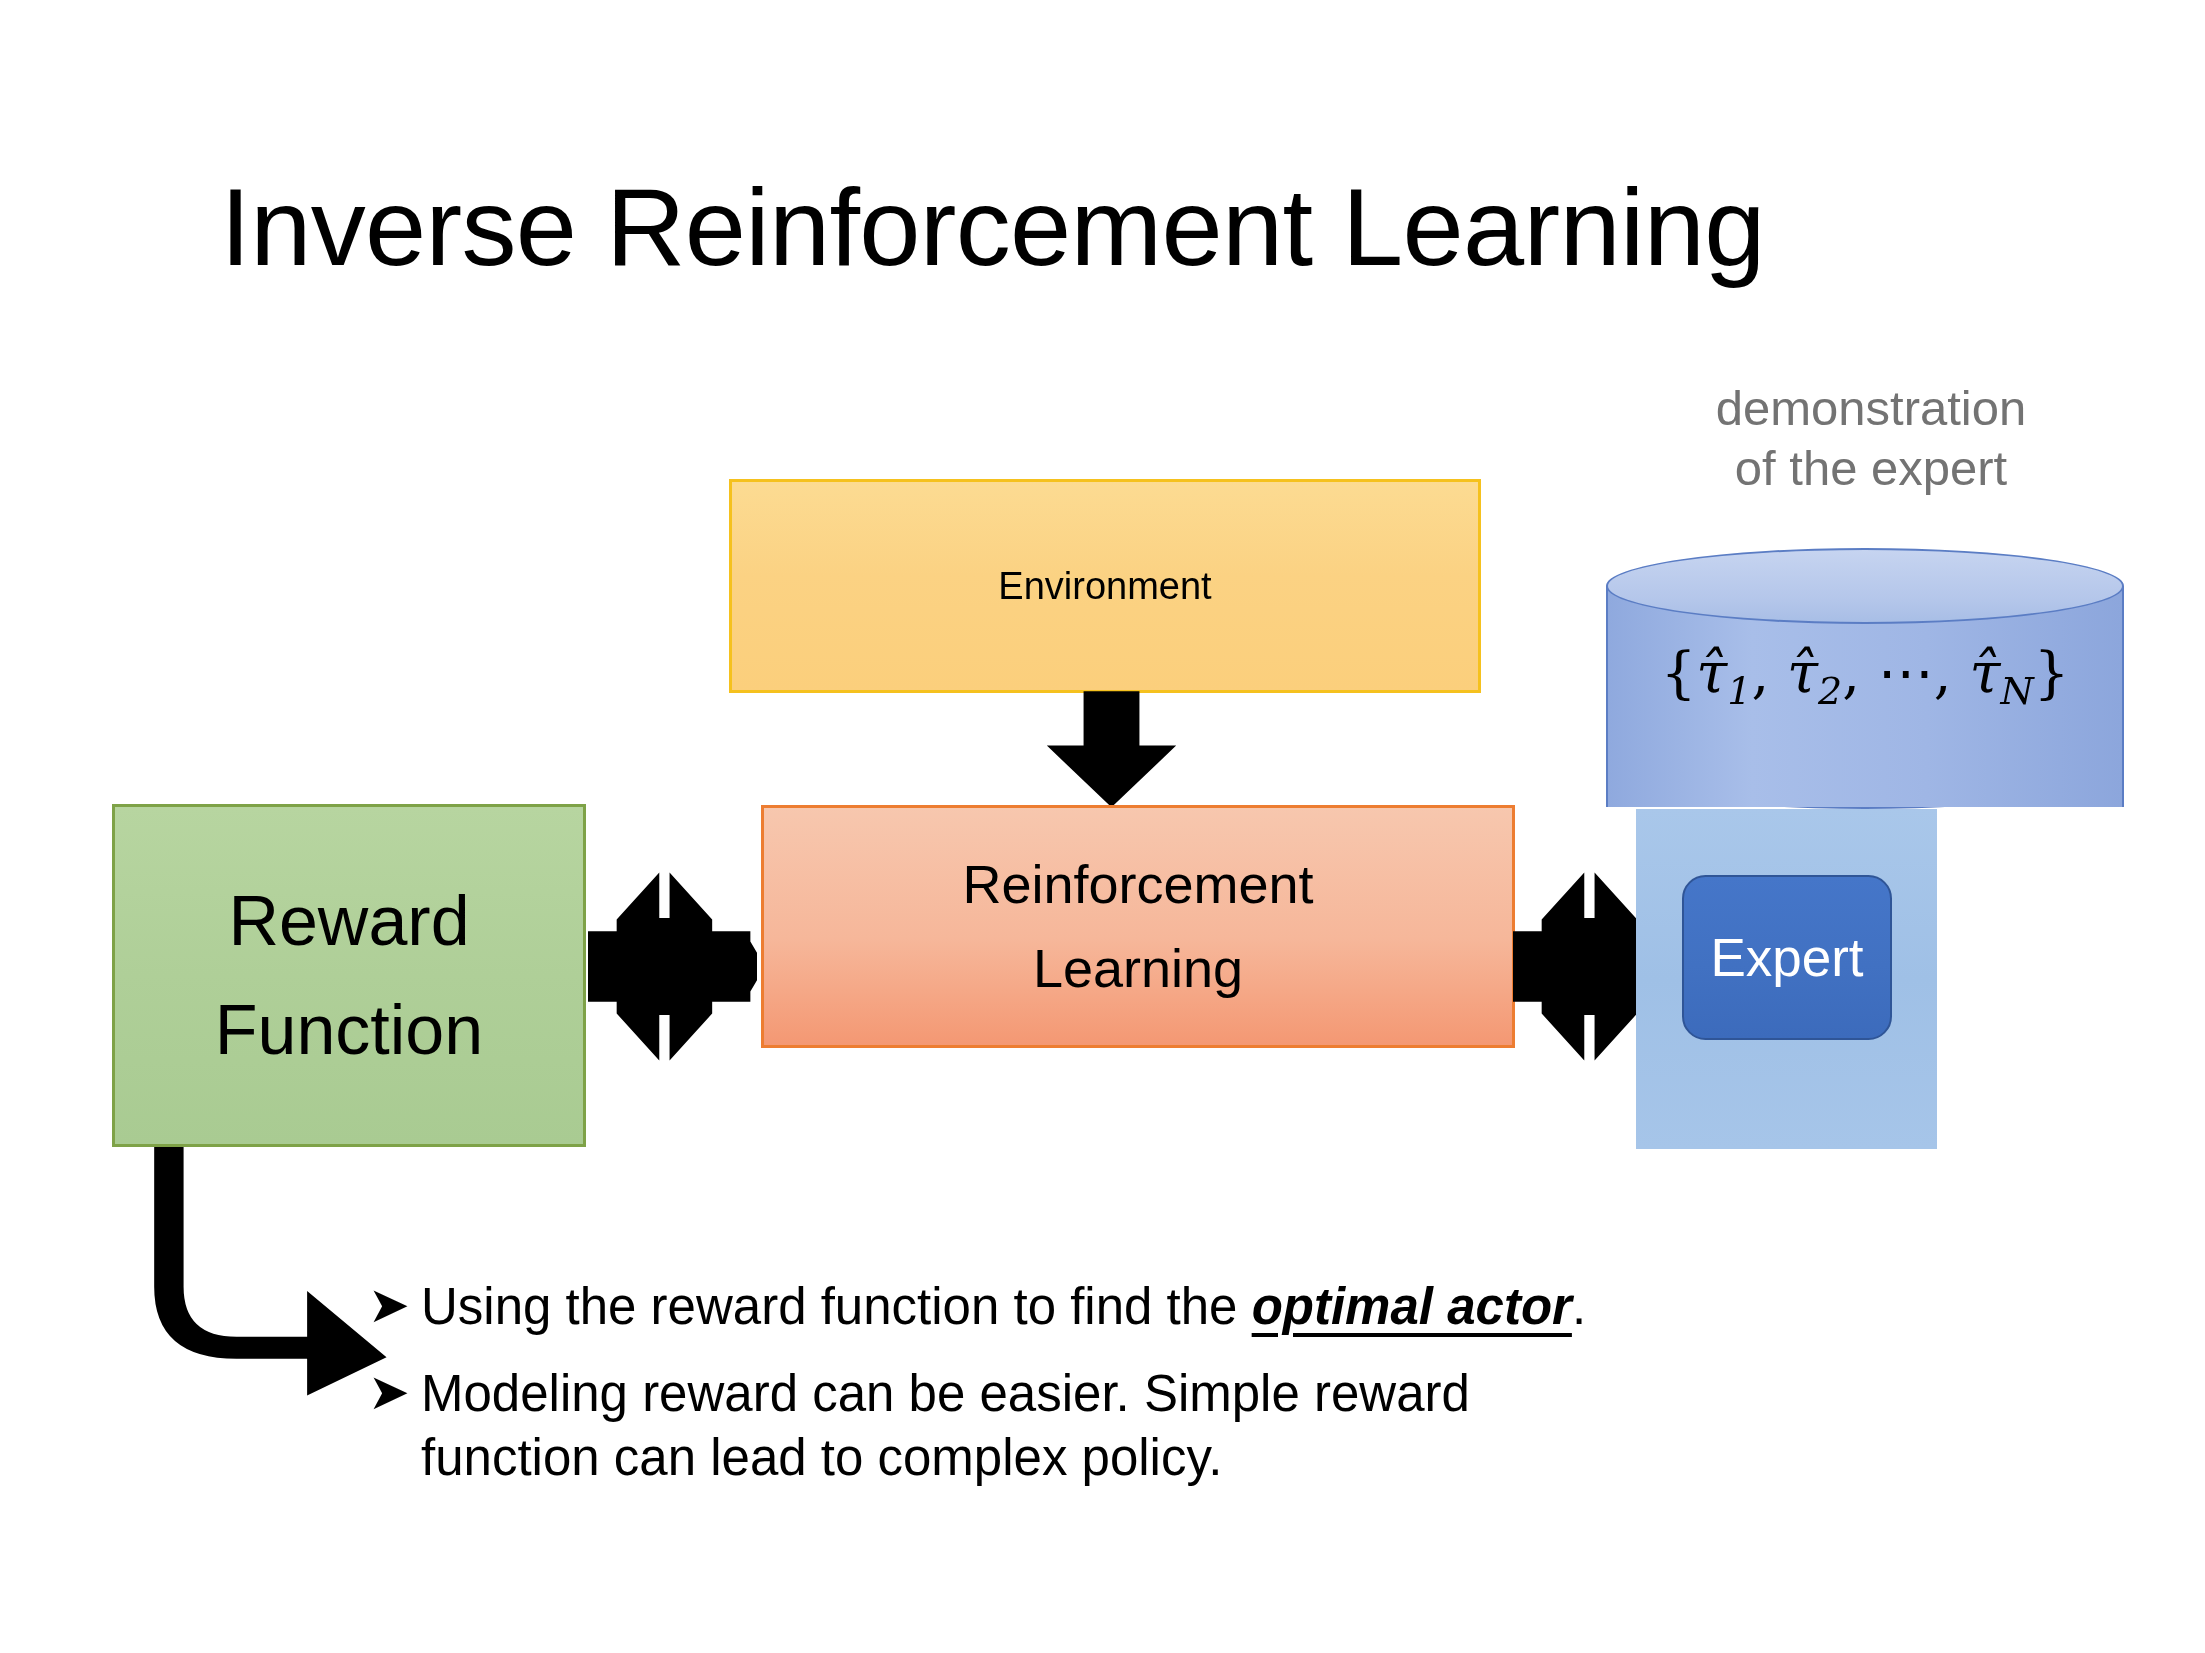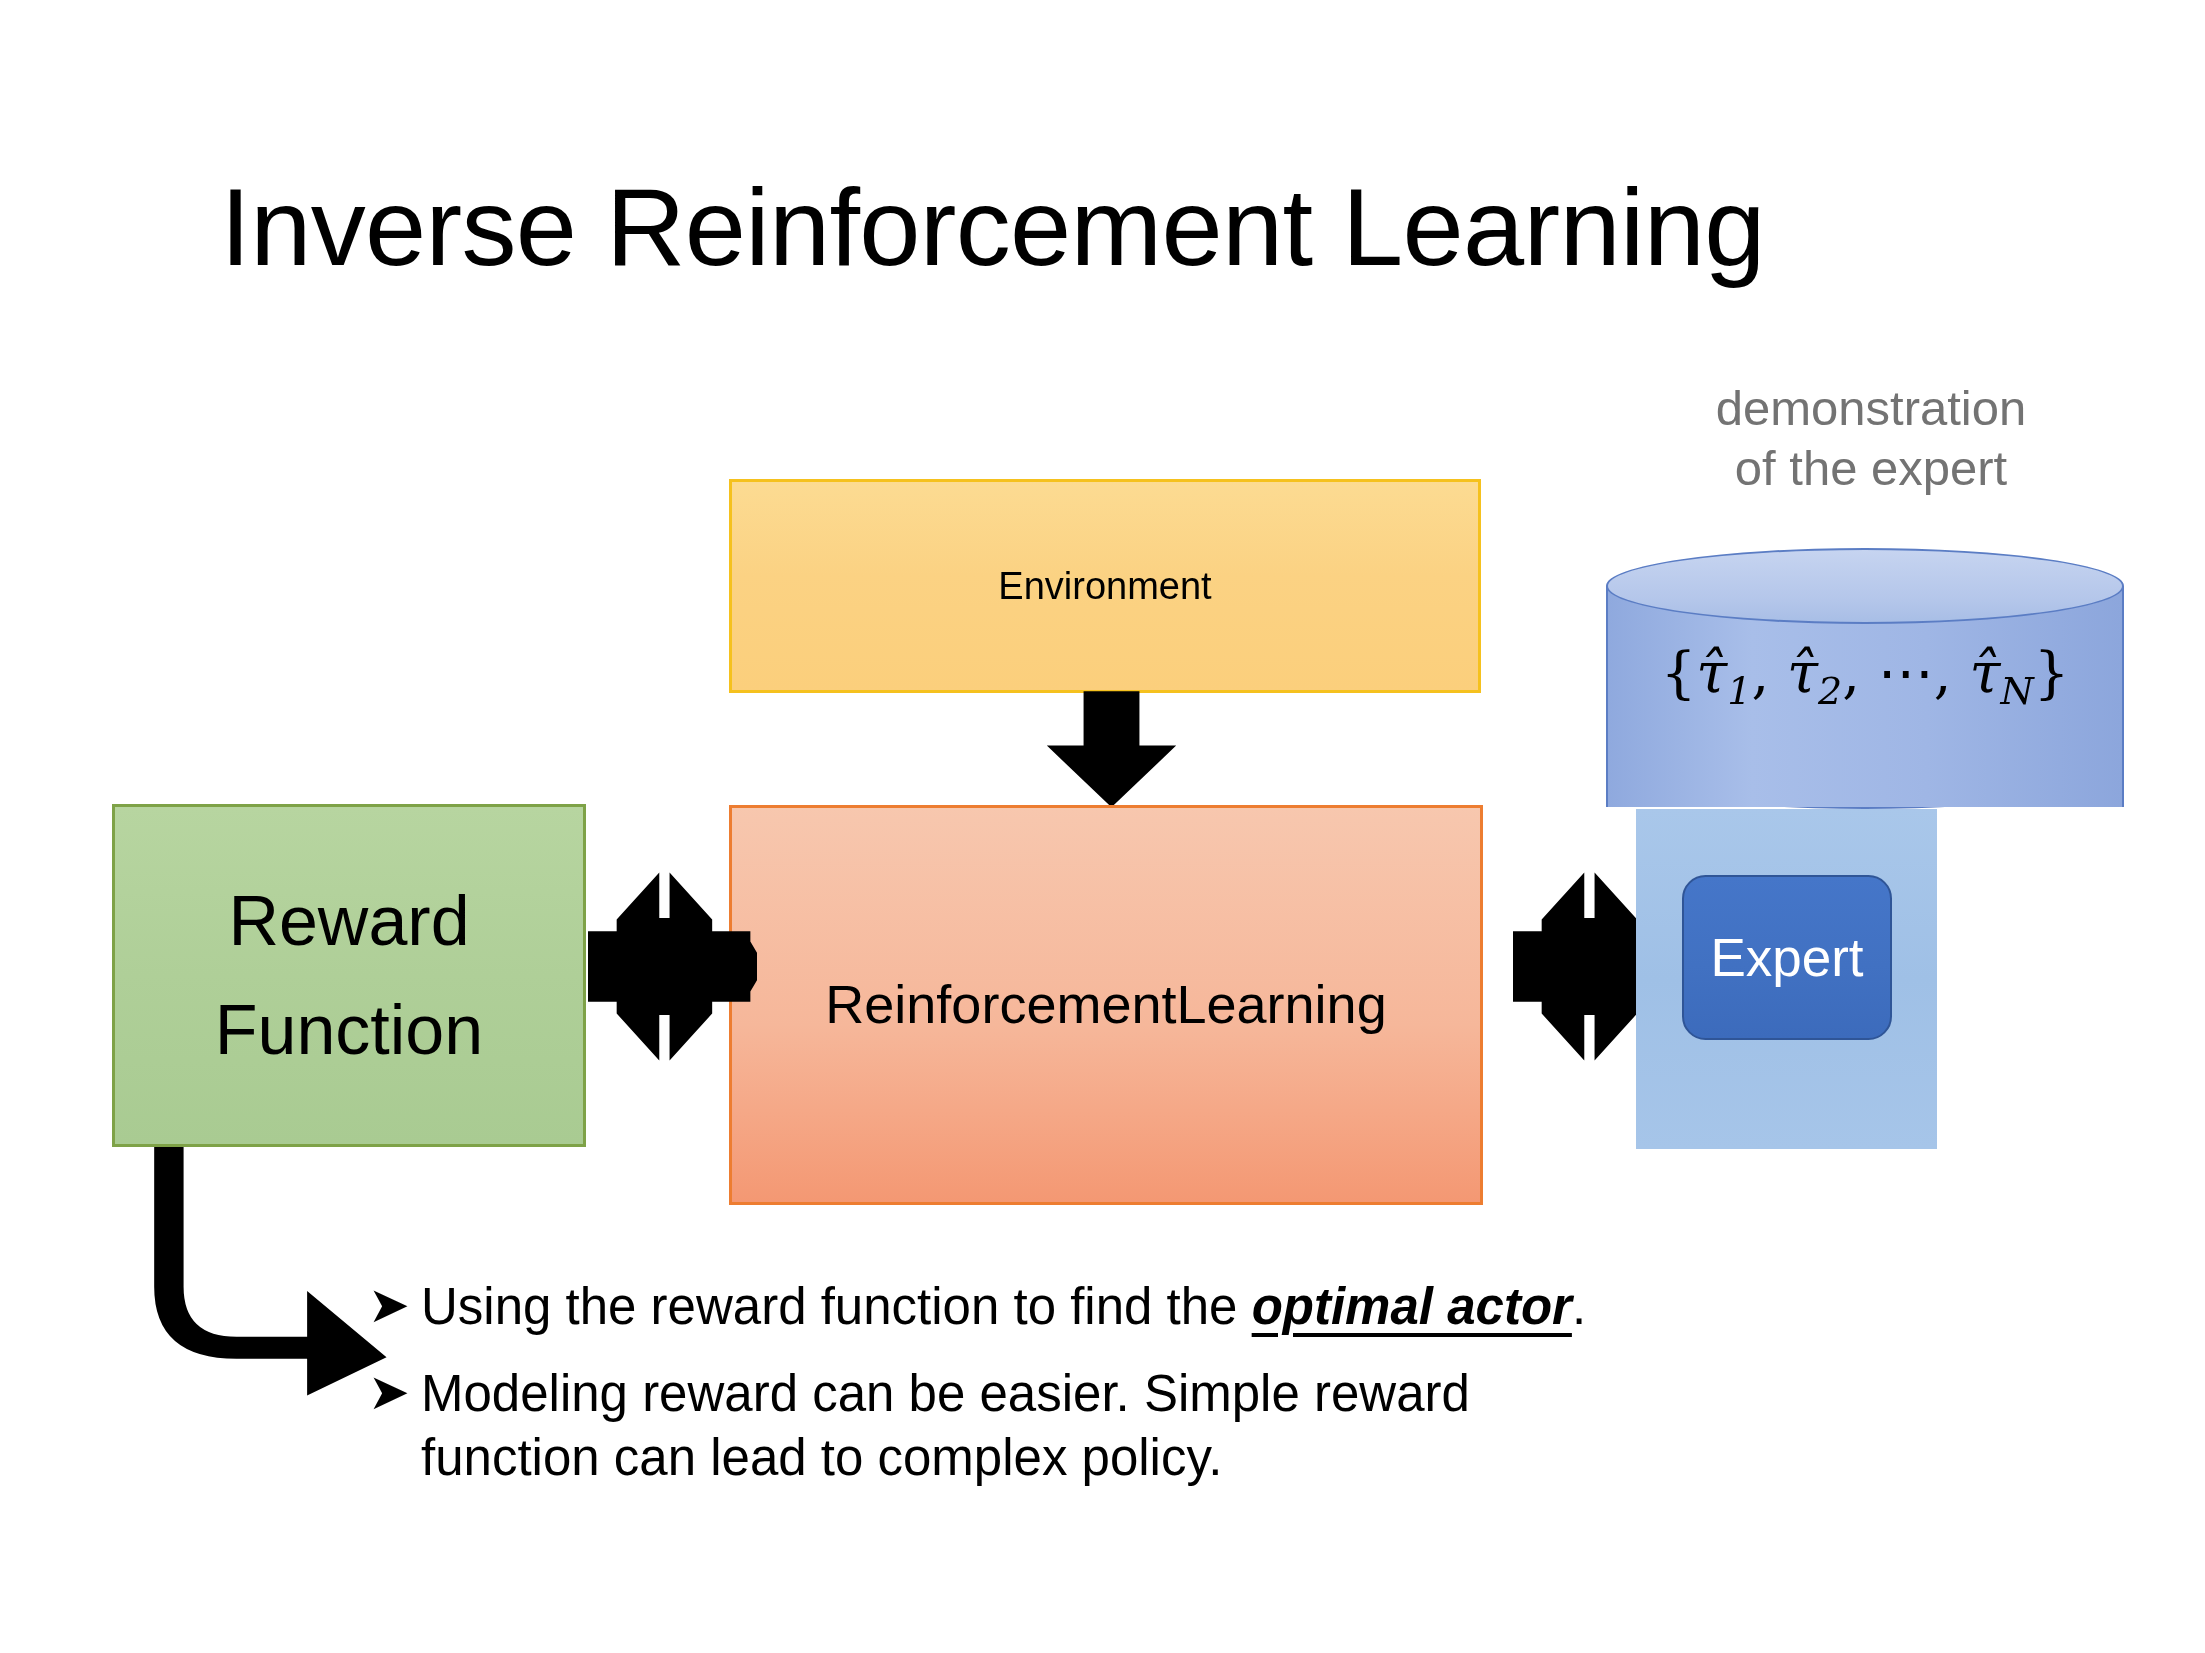--- a/index.html
+++ b/index.html
@@ -47,29 +47,29 @@
     justify-content: center;
   }
   #env-box .label {
     font-size: 38px;
     color: #000000;
   }
 
   
   #rl-box {
     position: absolute;
-    left: 729px;
+    left: 761px;
     top: 805px;
     width: 754px;
-    height: 400px;
+    height: 243px;
     box-sizing: border-box;
     background: linear-gradient(180deg, #F7C7AE 0%, #F6B79A 55%, #F49873 100%);
     border: 3.7px solid #ED7D31;
     display: flex;
-    flex-direction: row;
+    flex-direction: column;
     align-items: center;
     justify-content: center;
   }
   #rl-box .label {
     font-size: 54px;
     line-height: 1.55;
     text-align: center;
     color: #000000;
   }
 

